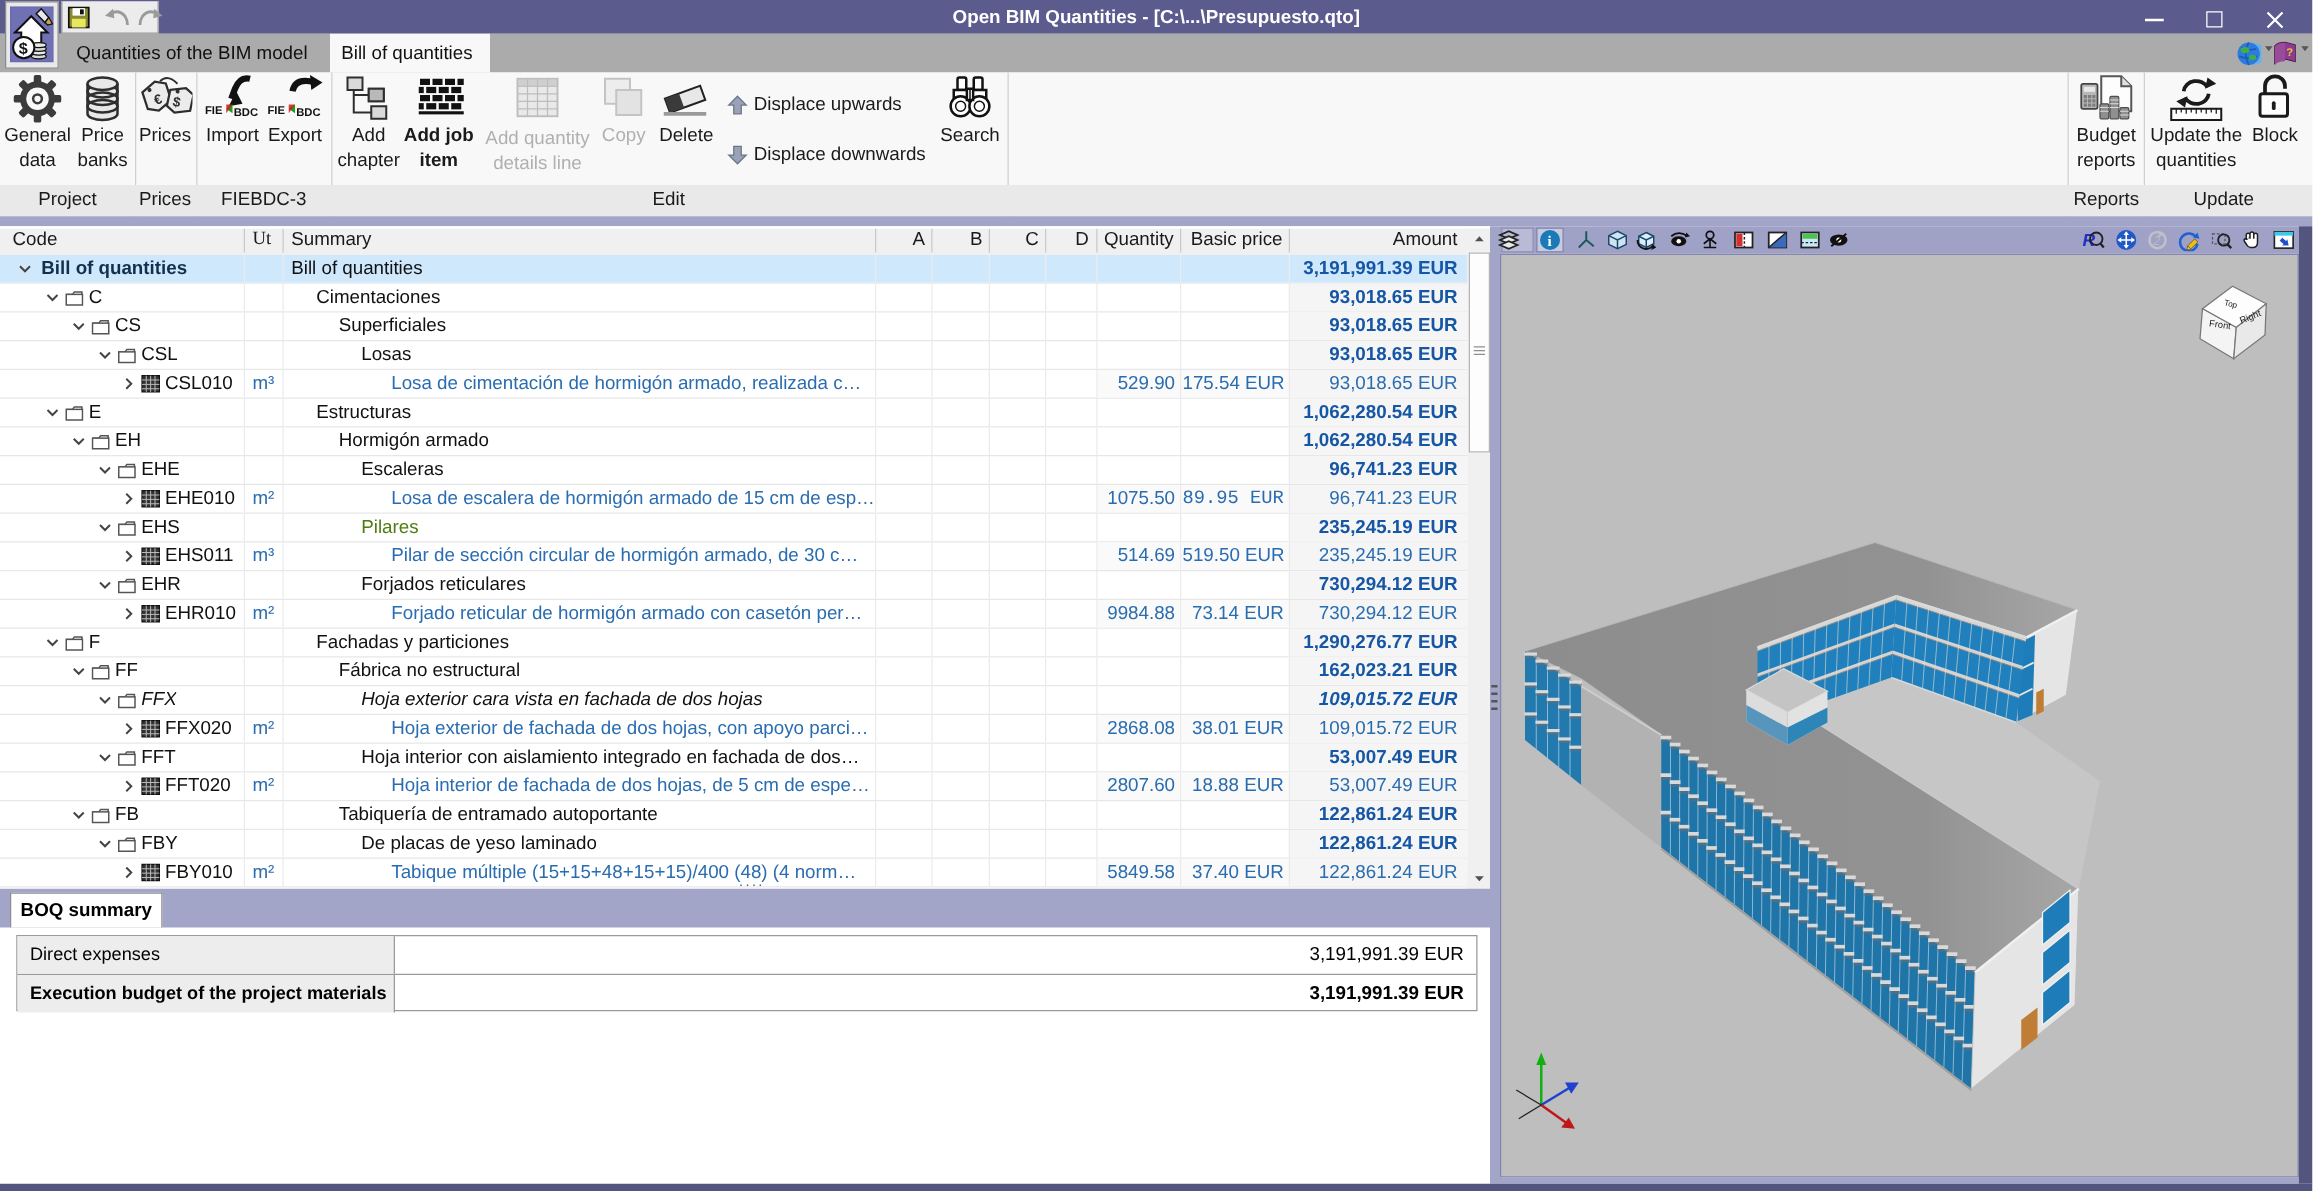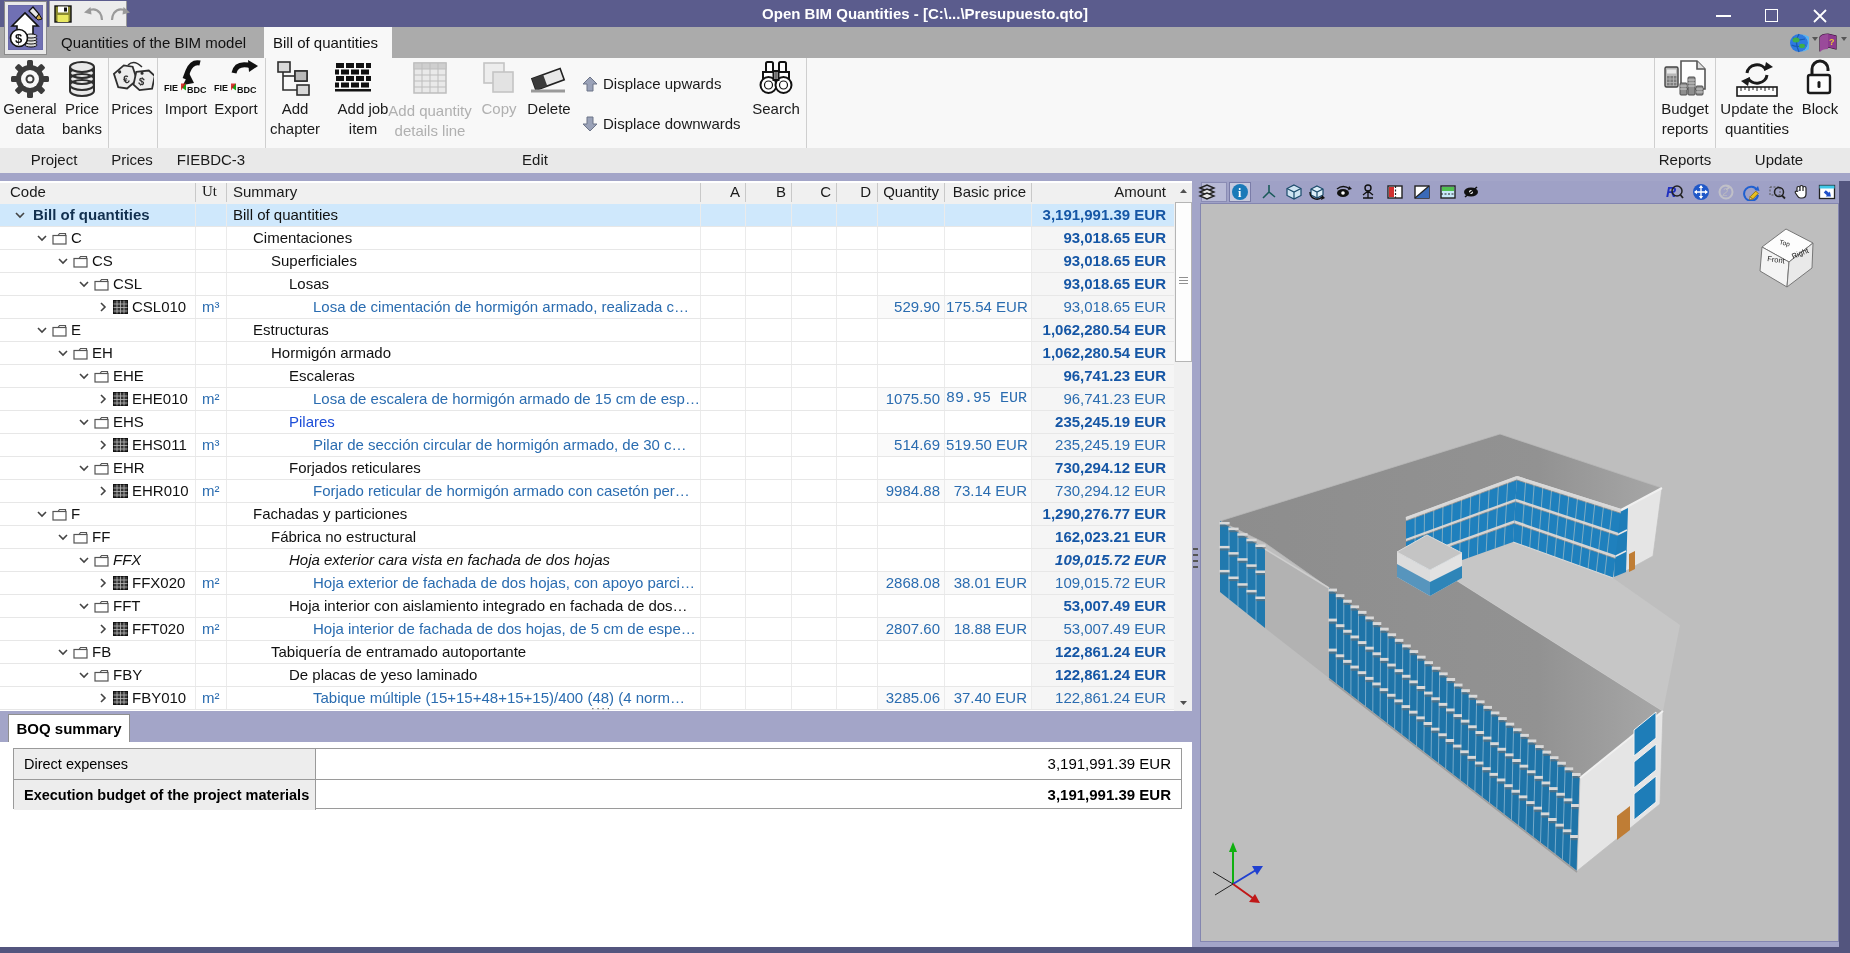--- a/index.html
+++ b/index.html
@@ -319,21 +319,21 @@
       <path d="M10 16 v-6 a8 8 0 0 1 16 0 v2" fill="none" stroke="#1a1a1a" stroke-width="3"></path>
 <rect x="6" y="16" width="22" height="18" rx="2" fill="#fdfdfd" stroke="#1a1a1a" stroke-width="2.4"></rect>
 <rect x="15.5" y="22" width="3" height="7" rx="1.5" fill="#1a1a1a"></rect>
     </svg>
     <div class="rlbl" style="left:-25px;top:41px;width:110px;">General<br>data</div>
     <div class="rlbl" style="left:27px;top:41px;width:110px;">Price<br>banks</div>
     <div class="rlbl" style="left:77px;top:41px;width:110px;">Prices</div>
     <div class="rlbl" style="left:131px;top:41px;width:110px;">Import</div>
     <div class="rlbl" style="left:181px;top:41px;width:110px;">Export</div>
     <div class="rlbl" style="left:240px;top:41px;width:110px;">Add<br>chapter</div>
-    <div class="rlbl" style="left:308px;top:41px;width:110px;">Add job<br>item</div>
+    <div class="rlbl" style="left:296px;top:41px;width:110px;font-weight:bold;">Add job<br>item</div>
     <div class="rlbl dis" style="left:370px;top:43px;width:120px;">Add quantity<br>details line</div>
     <div class="rlbl dis" style="left:444px;top:41px;width:110px;">Copy</div>
     <div class="rlbl" style="left:494px;top:41px;width:110px;">Delete</div>
     <div class="rlbl" style="left:721px;top:41px;width:110px;">Search</div>
     <div class="rlbl" style="left:1630px;top:41px;width:110px;">Budget<br>reports</div>
     <div class="rlbl" style="left:1702px;top:41px;width:110px;">Update the<br>quantities</div>
     <div class="rlbl" style="left:1765px;top:41px;width:110px;">Block</div>
     <div class="rlbl" style="left:603px;top:16px;text-align:left;">Displace upwards</div>
     <div class="rlbl" style="left:603px;top:56px;text-align:left;">Displace downwards</div>
     <div id="capband" class="abs">
@@ -595,21 +595,21 @@
       <div class="vline" style="left:944px;"></div>
       <div class="vline" style="left:1031px;"></div>
       <svg width="12" height="22" style="position:absolute;left:78px;top:0;" viewBox="0 0 12 22">
         <path d="M2 9 L6 13 L10 9" stroke="#444" stroke-width="1.6" fill="none"></path>
       </svg>
       <svg width="15" height="22" style="position:absolute;left:94px;top:0;" viewBox="0 0 15 22">
         <path d="M1 8.5 h5 l1.5-2 h6 v2" fill="#fff" stroke="#555" stroke-width="1.2"></path>
         <rect x="1" y="8.5" width="13" height="8.5" fill="#fff" stroke="#555" stroke-width="1.2"></rect>
       </svg>
       <div class="cell" style="left:113px;color:#111;">EHS</div>
-      <div class="cell" style="left:289px;color:#1d4ed8;">Pilares</div>
+      <div class="cell" style="left:289px;color:#4d7c0f;">Pilares</div>
       <div class="cell r navytx" style="left:1040px;width:126px;">235,245.19 EUR</div>
     </div>
     <div class="row" style="top:253px;">
       <div style="position:absolute;left:1032px;top:0;width:142px;height:22px;background:#f5f5f5;"></div>
       <div style="position:absolute;left:878px;top:0;width:154px;height:22px;background:#fafafa;"></div>
       <div class="vline" style="left:195px;"></div>
       <div class="vline" style="left:226px;"></div>
       <div class="vline" style="left:700px;"></div>
       <div class="vline" style="left:745px;"></div>
       <div class="vline" style="left:791px;"></div>
@@ -913,21 +913,21 @@
           <line x1="0.5" y1="11.5" x2="14.5" y2="11.5"></line>
           <line x1="0.5" y1="15" x2="14.5" y2="15"></line>
           <line x1="4" y1="4.5" x2="4" y2="17.5"></line>
           <line x1="7.5" y1="4.5" x2="7.5" y2="17.5"></line>
           <line x1="11" y1="4.5" x2="11" y2="17.5"></line>
         </g>
       </svg>
       <div class="cell" style="left:132px;color:#111;">FBY010</div>
       <div class="cell" style="left:202px;color:#2a6cb0;">m²</div>
       <div class="cell" style="left:313px;color:#2a6cb0;">Tabique múltiple (15+15+48+15+15)/400 (48) (4 norm…</div>
-      <div class="cell r" style="left:880px;width:60px;color:#2a6cb0;">3285.06</div>
+      <div class="cell r" style="left:880px;width:60px;color:#2a6cb0;">5849.58</div>
       <div class="cell r" style="left:946px;width:81px;color:#2a6cb0;">37.40 EUR</div>
       <div class="cell r bluetx" style="left:1040px;width:126px;">122,861.24 EUR</div>
     </div>
     <div style="position:absolute;left:1174px;top:2px;width:19px;height:528px;background:#f0f0f0;"></div>
     <div style="position:absolute;left:1174px;top:2px;width:19px;height:17px;background:#f0f0f0;"><svg width="19" height="17">
         <path d="M6 10 L9.5 6 L13 10 Z" fill="#505050"></path>
       </svg></div>
     <div style="position:absolute;left:1174px;top:513px;width:19px;height:17px;background:#f0f0f0;"><svg width="19" height="17">
         <path d="M6 7 L9.5 11 L13 7 Z" fill="#505050"></path>
       </svg></div>

